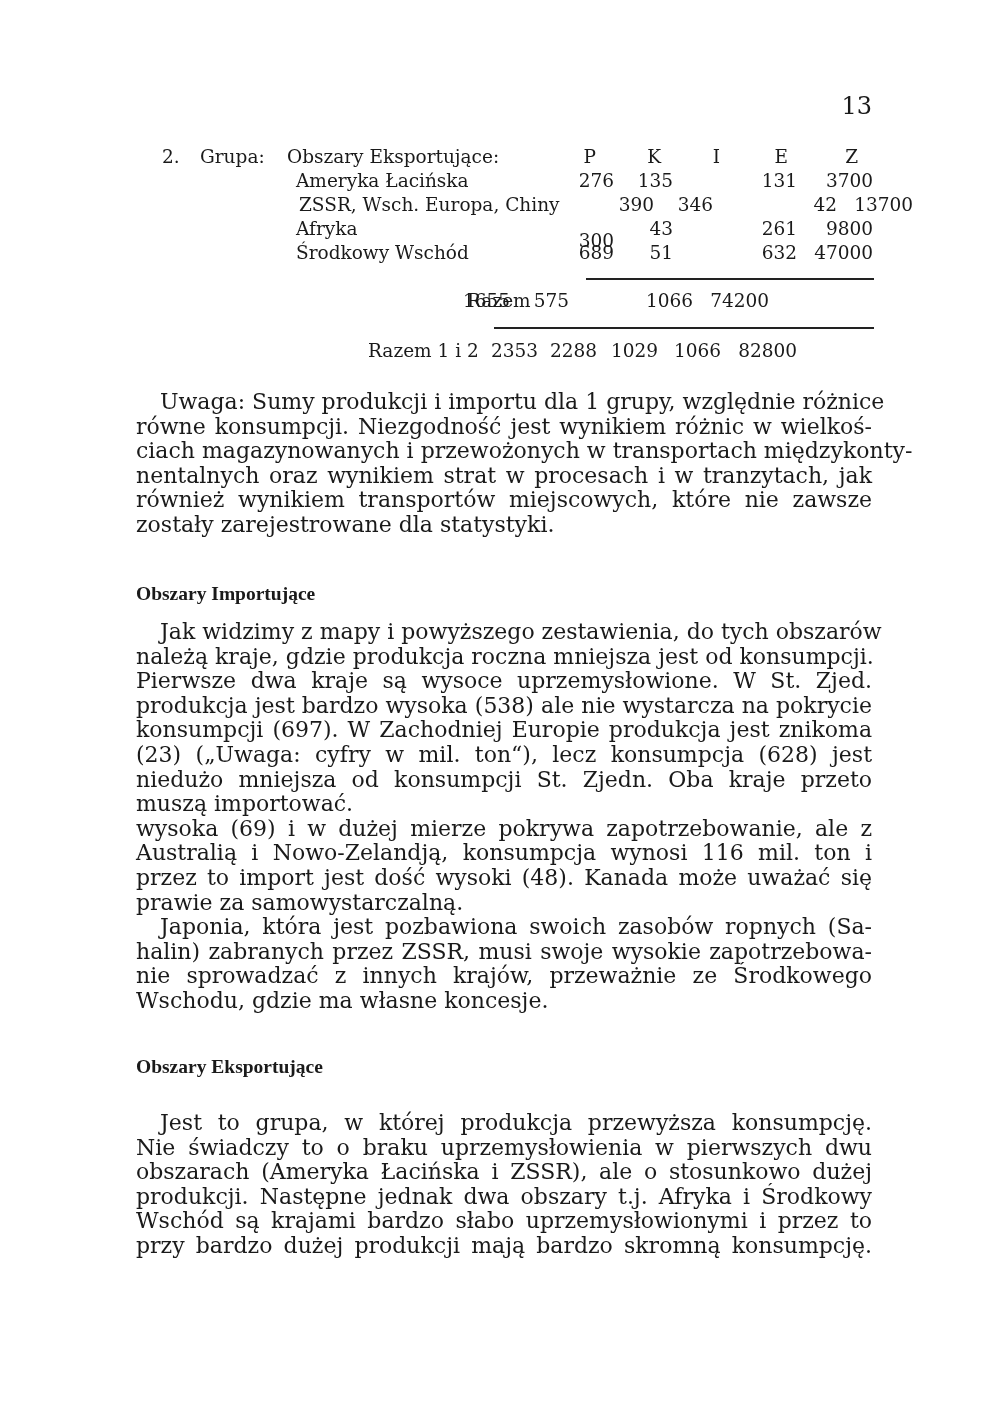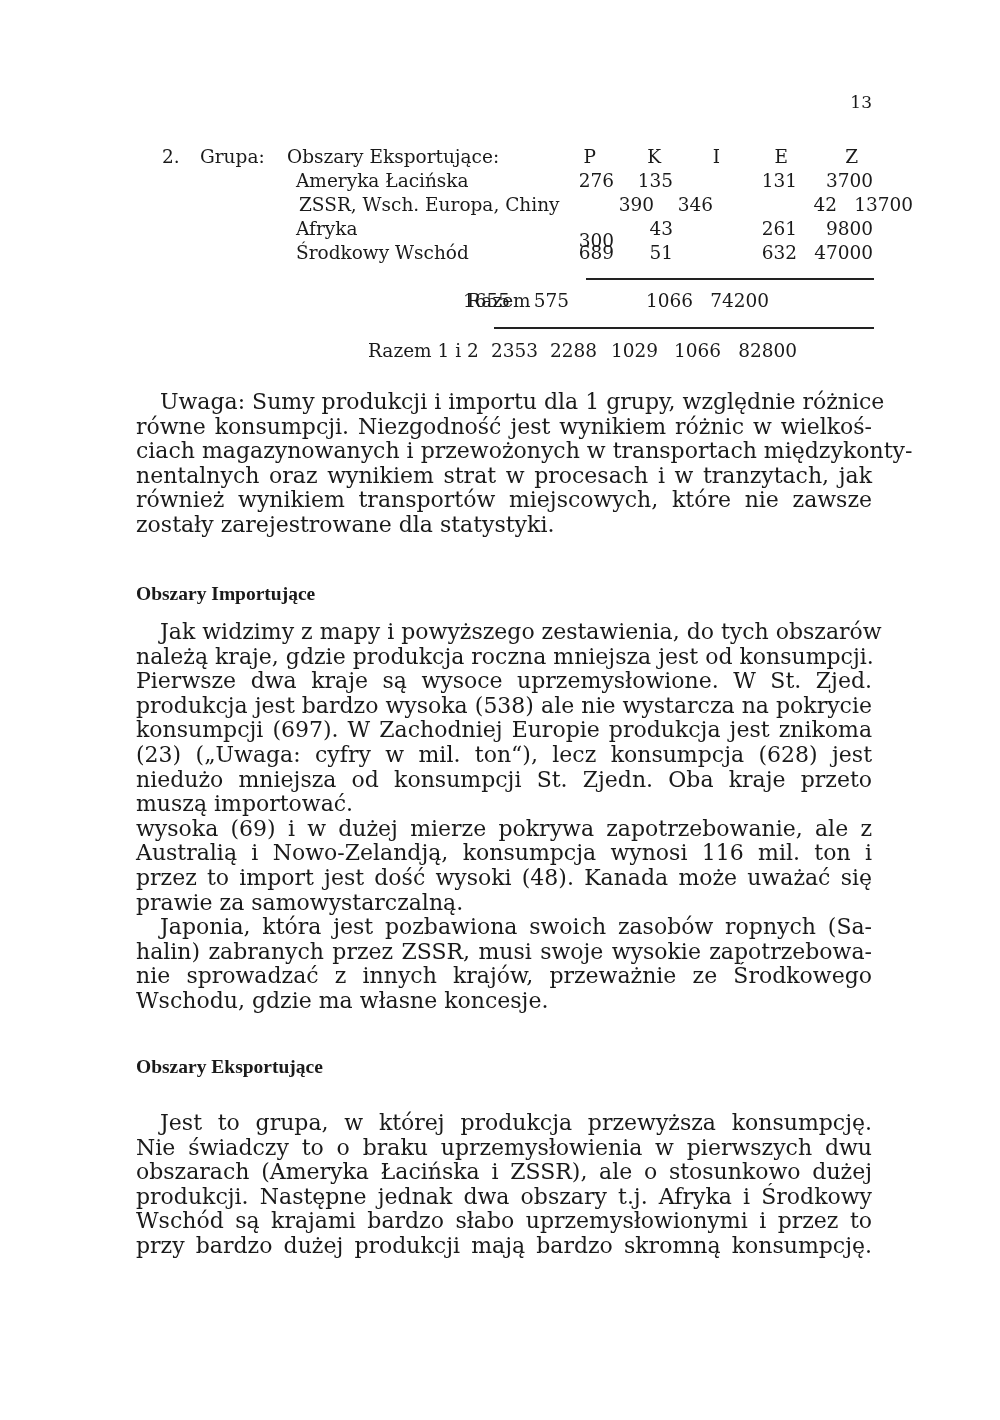--- a/index.html
+++ b/index.html
@@ -1,18 +1,18 @@
 <!DOCTYPE html>
 <html><head>
 <meta charset="utf-8">
 <style>
   html, body { margin: 0; padding: 0; background: #ffffff; }
   body { width: 1000px; height: 1420px; position: relative; overflow: hidden;
          font-family: "DejaVu Serif", "Liberation Serif", serif; color: #1a1a1a; }
-  .page-num { position: absolute; top: 92px; right: 128px; font-size: 17px; }
+  .page-num { position: absolute; top: 92px; right: 128px; font-size: 24px; }
   .tbl { position: absolute; left: 0; top: 0; width: 1000px; font-size: 18.5px; }
   .row { position: absolute; height: 24px; white-space: nowrap; }
   .cell { position: absolute; text-align: right; }
   .lbl { position: absolute; white-space: nowrap; }
   .rule { position: absolute; height: 1.5px; background: #222; }
   .para { position: absolute; left: 136px; width: 736px; font-size: 22px; line-height: 24.6px; }
   .line { display: block; text-align: justify; text-align-last: justify; white-space: nowrap; height: 24.6px; }
   .line.last { text-align-last: left; }
   .line.ind { padding-left: 24px; }
   .line.ind2 { padding-left: 118px; }

